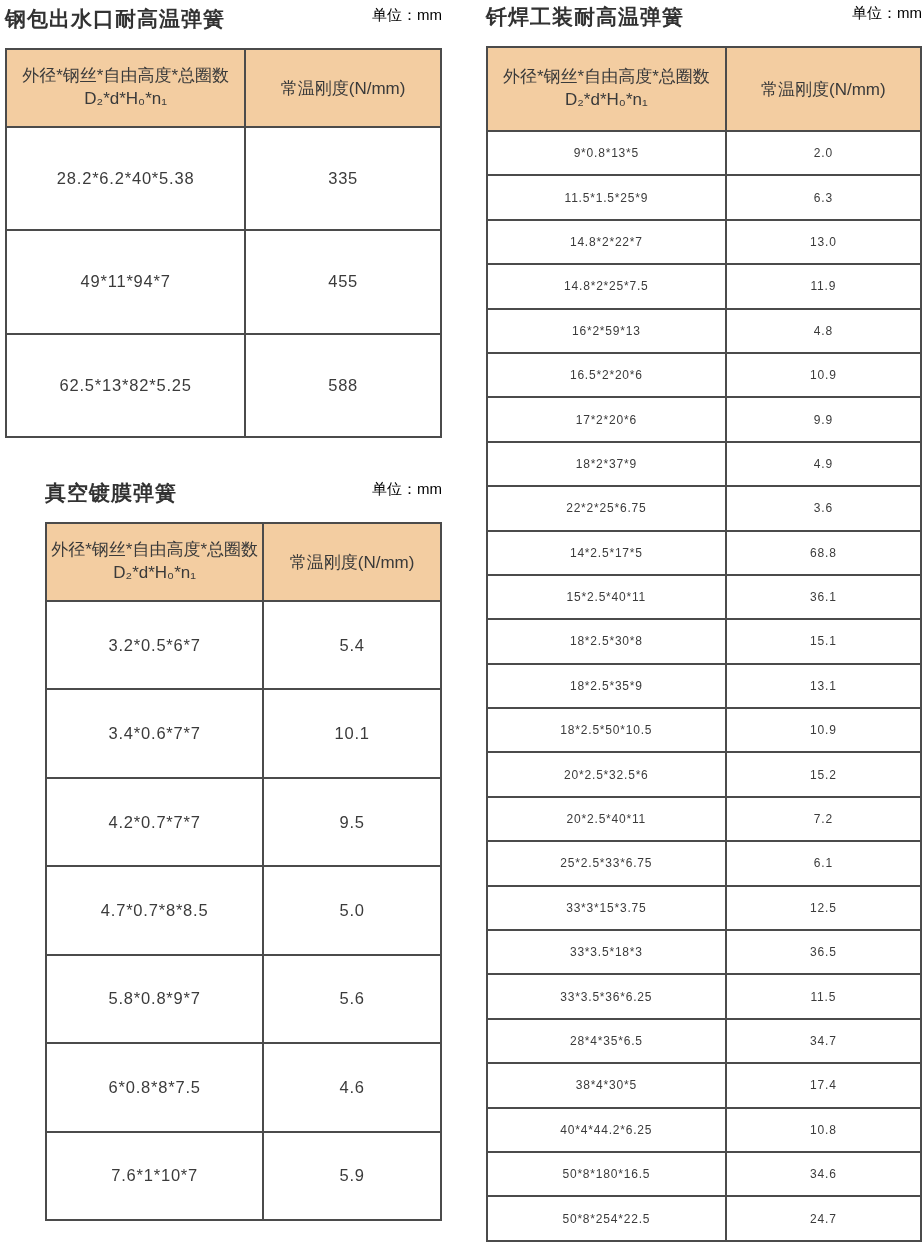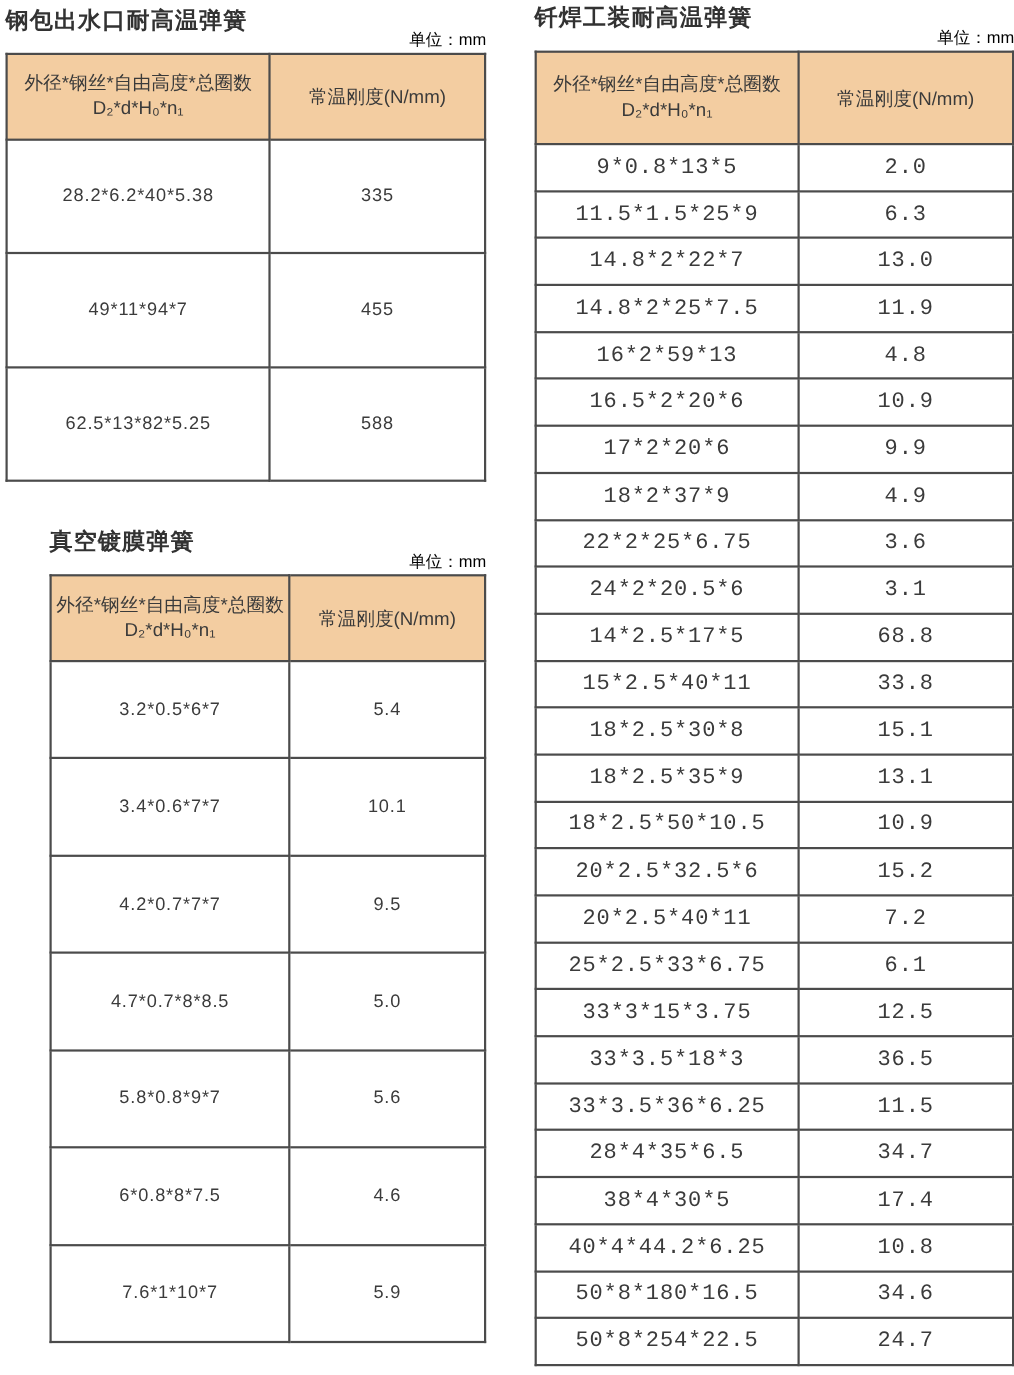--- a/index.html
+++ b/index.html
@@ -12,21 +12,20 @@
     position: relative;
   }
   .block { position: absolute; }
   #block-ladle   { left: 5px;   top: 6px;   width: 437px; }
   #block-vacuum  { left: 5px;   top: 480px; width: 437px; padding-left: 40px; }
   #block-brazing { left: 486px; top: 4px;   width: 436px; }
 
   .block-head {
     display: flex;
     justify-content: space-between;
-    align-items: flex-end;
     margin-bottom: 16px;
     height: 26px;
   }
   .block-title {
     font-size: 21px;
     font-weight: bold;
     color: #323232;
     letter-spacing: 1px;
     line-height: 26px;
     white-space: nowrap;
@@ -61,21 +60,21 @@
     color: #3b3b3b;
   }
   col.c1 { width: 55%; }
   col.c2 { width: 45%; }
 
   .t-ladle   { height: 390px; }
   .t-vacuum  { height: 699px; }
   .t-brazing { height: 1196px; }
   .t-ladle thead th, .t-vacuum thead th { height: 78px; }
   .t-brazing thead th { height: 84px; }
-  .t-brazing td { font-size: 20px; font-family: Liberation Mono, monospace; }
+  .t-brazing td { font-size: 12px; }
 
   .hdr-sub { display: block; line-height: 1.35; }
 </style>
 </head>
 <body>
 
 <section class="block" id="block-ladle">
   <div class="block-head">
     <h2 class="block-title">钢包出水口耐高温弹簧</h2>
     <span class="unit-label">单位：mm</span>
@@ -213,30 +212,26 @@
         </tr>
         <tr>
           <td>18*2*37*9</td>
           <td>4.9</td>
         </tr>
         <tr>
           <td>22*2*25*6.75</td>
           <td>3.6</td>
         </tr>
         <tr>
-          <td>24*2*20.5*6</td>
-          <td>3.1</td>
-        </tr>
-        <tr>
           <td>14*2.5*17*5</td>
           <td>68.8</td>
         </tr>
         <tr>
           <td>15*2.5*40*11</td>
-          <td>33.8</td>
+          <td>36.1</td>
         </tr>
         <tr>
           <td>18*2.5*30*8</td>
           <td>15.1</td>
         </tr>
         <tr>
           <td>18*2.5*35*9</td>
           <td>13.1</td>
         </tr>
         <tr>

